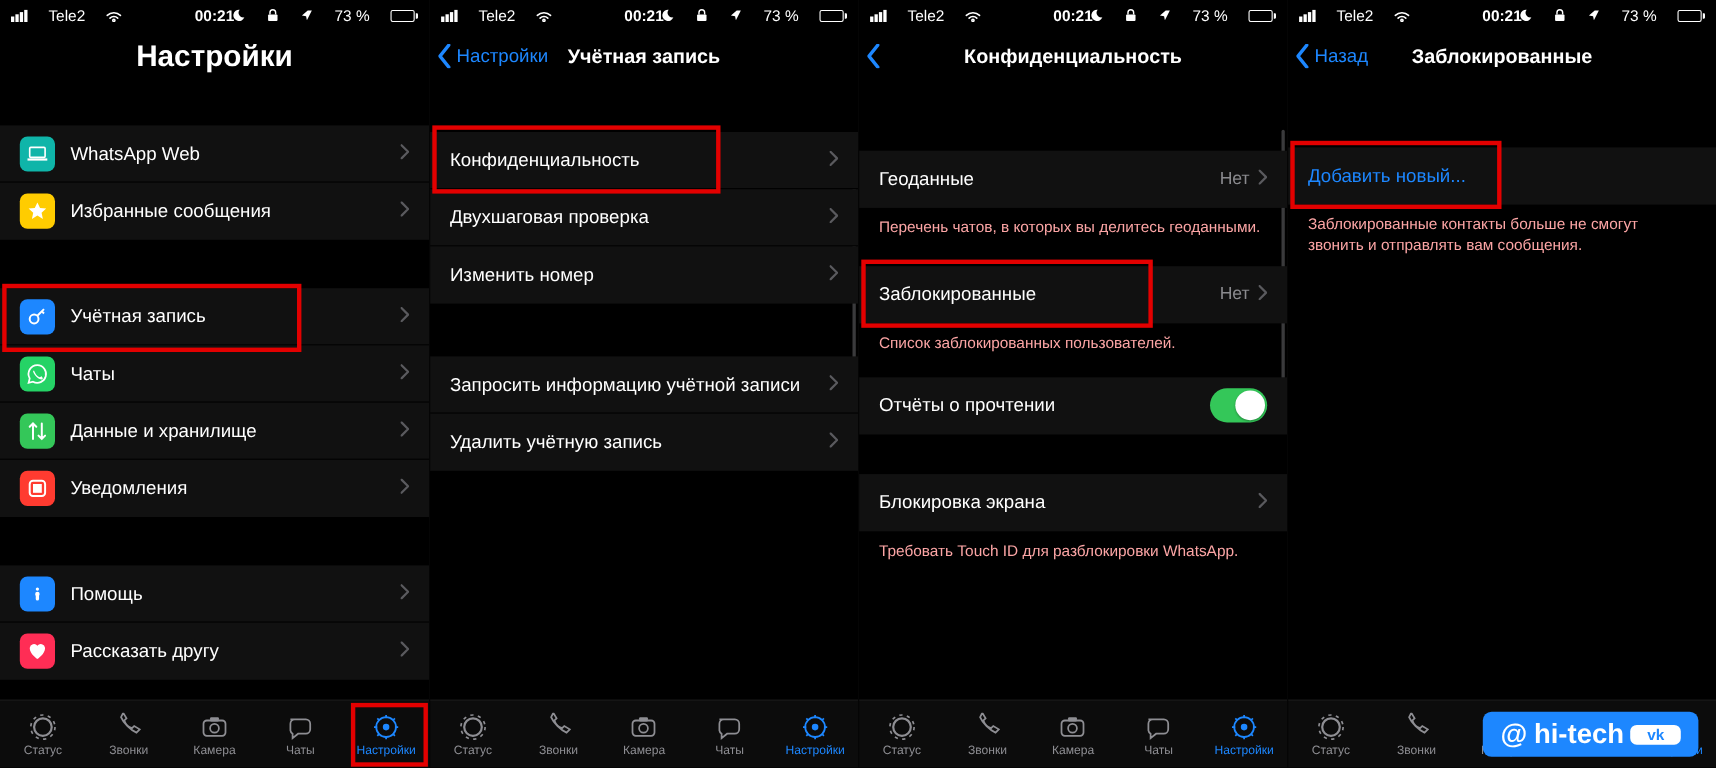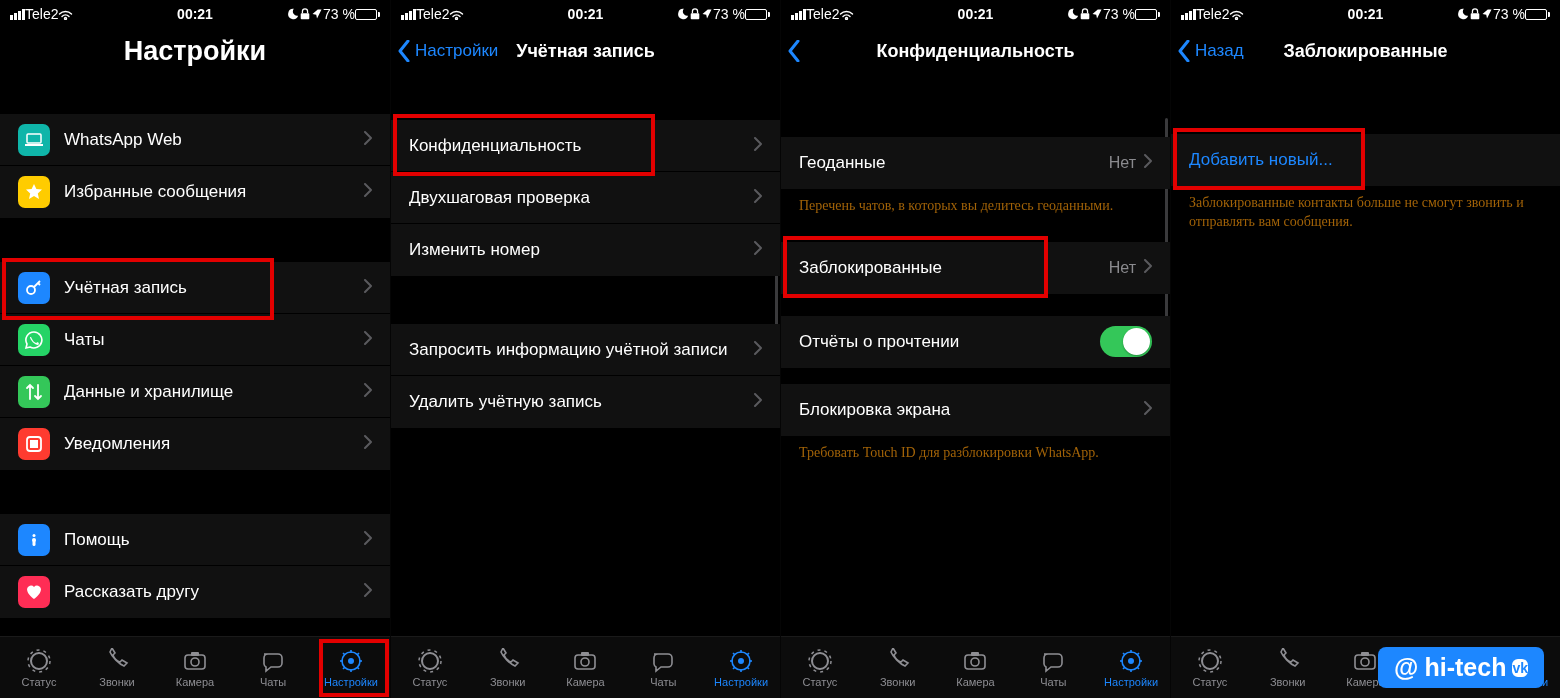--- a/index.html
+++ b/index.html
@@ -2,21 +2,21 @@
 <html><head>
 <meta charset="utf-8">
 <style>
   * { margin:0; padding:0; box-sizing:border-box; }
   html,body { background:#000; font-family:-apple-system,Helvetica,Arial,sans-serif; -webkit-font-smoothing:antialiased; }
   .stage { width:1560px; height:698px; display:flex; position:relative; background:#000; }
   .screen { width:390px; height:698px; background:#000; position:relative; overflow:hidden; border-left:1px solid #050505; }
   .screen:first-child{border-left:none;}
   
   .status { height:28px; display:flex; align-items:center; justify-content:space-between; padding:0 10px; color:#fff; font-size:14px; font-weight:500;}
-  .status .left,.status .right{display:flex;align-items:center;gap:0;}
+  .status .left,.status .right{display:flex;align-items:center;gap:19px;}
   .status .time{position:absolute;left:0;right:0;text-align:center;font-weight:600;}
   .sig{display:inline-flex;align-items:flex-end;gap:1px;}
   .sig span{width:3px;background:#fff;display:inline-block;}
   .sig span:nth-child(1){height:5px;}
   .sig span:nth-child(2){height:7px;}
   .sig span:nth-child(3){height:9px;}
   .sig span:nth-child(4){height:11px;}
   .wifi{width:15px;height:11px;}
   .batt{display:inline-flex;align-items:center;}
   .batt-body{width:22px;height:11px;border:1px solid #fff;border-radius:2px;padding:1px;position:relative;}
@@ -32,36 +32,36 @@
   .group{margin-top:32px;}
   .group + .group{margin-top:32px;}
   .cell{height:52px;background:#111;display:flex;align-items:center;padding:0 18px;position:relative;color:#fff;font-size:17px;border-bottom:1px solid #000;}
   .cell:last-child{border-bottom:none;}
   .cell .icon{width:32px;height:32px;border-radius:7px;margin-right:14px;display:flex;align-items:center;justify-content:center;flex:0 0 32px;}
   .cell .label{flex:1;}
   .cell .value{color:#8a8a8e;margin-right:8px;font-size:16px;}
   .cell .chev{color:#5a5a5e;}
   .cell .chev svg{width:8px;height:14px;}
   .cell.add{color:#1d87ff;}
-  .footer-note{color:#a16207;font-size:14px;padding:8px 18px 0;line-height:1.35;font-family:Liberation Serif, serif;}
+  .footer-note{color:#fca5a5;font-size:14px;padding:8px 18px 0;line-height:1.35;}
   
   .hl{position:absolute;border:4px solid #e30000;pointer-events:none;z-index:5;}
   
   .switch{width:52px;height:31px;background:#34c759;border-radius:16px;position:relative;}
   .switch .knob{position:absolute;right:2px;top:2px;width:27px;height:27px;background:#fff;border-radius:50%;box-shadow:0 1px 2px rgba(0,0,0,.3);}
   
   .tabbar{position:absolute;bottom:0;left:0;right:0;height:62px;background:#0c0c0c;display:flex;border-top:1px solid #1a1a1a;}
   .tab{flex:1;display:flex;flex-direction:column;align-items:center;justify-content:center;color:#8e8e93;font-size:11px;gap:2px;}
   .tab.active{color:#1d87ff;}
   .tab svg{width:26px;height:26px;}
   
   .scrollbar{position:absolute;right:2px;width:3px;background:#3a3a3c;border-radius:2px;}
   
   .watermark{position:absolute;right:16px;bottom:10px;background:#1d87ff;color:#fff;font-size:25px;font-weight:700;padding:6px 16px;border-radius:8px;display:flex;align-items:center;gap:6px;z-index:20;font-family:Arial,sans-serif;}
-  .watermark .vk{background:#fff;color:#1d87ff;font-size:14px;font-weight:700;border-radius:6px;padding:0 0;line-height:18px;}
+  .watermark .vk{background:#fff;color:#1d87ff;font-size:14px;font-weight:700;border-radius:6px;padding:0 15px;line-height:18px;}
 </style>
 </head>
 <body>
 
 <svg width="0" height="0" style="position:absolute">
   <defs>
     <g id="chev">
         <path d="M1 1 L7 7 L1 13" stroke="currentColor" stroke-width="2" fill="none" stroke-linecap="round" stroke-linejoin="round"></path>
       </g>
     <g id="chev-back">
@@ -484,31 +484,32 @@
   <div class="group" style="margin-top:26px;position:relative">
     <div class="hl" style="left:2px;top:-6px;width:265px;height:62px"></div>
     <div class="cell">
       <div class="label">Заблокированные</div>
       <div class="value">Нет</div>
       <span class="chev"><svg viewBox="0 0 8 14">
               <use href="#chev"></use>
             </svg></span>
     </div>
   </div>
+  <div class="footer-note">Список заблокированных пользователей.</div>
 
   <div class="group" style="margin-top:22px">
     <div class="cell">
       <div class="label">Отчёты о прочтении</div>
       <div class="switch">
             <div class="knob"></div>
           </div>
     </div>
   </div>
 
-  <div class="group" style="margin-top:16px">
+  <div class="group" style="margin-top:36px">
     <div class="cell">
       <div class="label">Блокировка экрана</div>
       <span class="chev"><svg viewBox="0 0 8 14">
               <use href="#chev"></use>
             </svg></span>
     </div>
   </div>
   <div class="footer-note">Требовать Touch ID для разблокировки WhatsApp.</div>
 
   <div class="tabbar">

